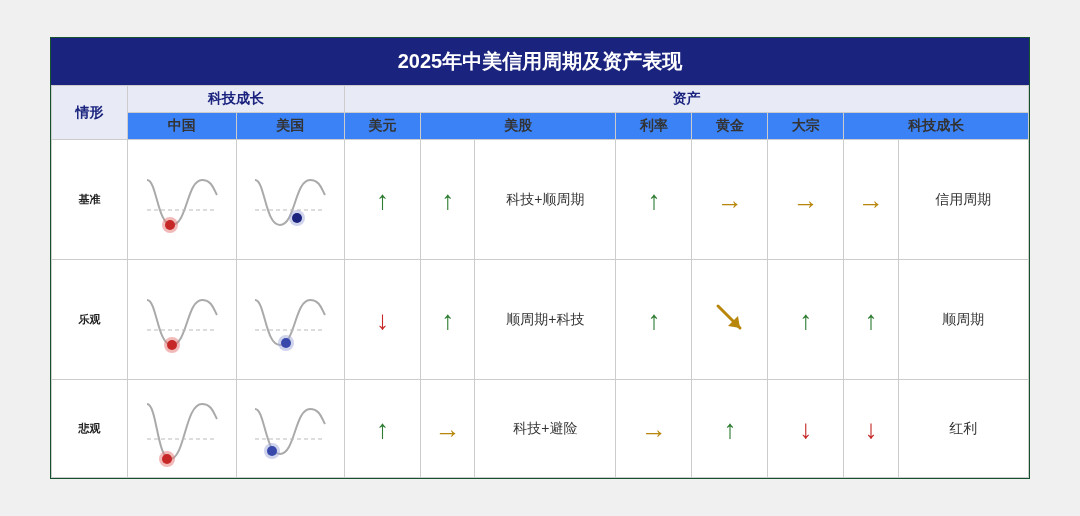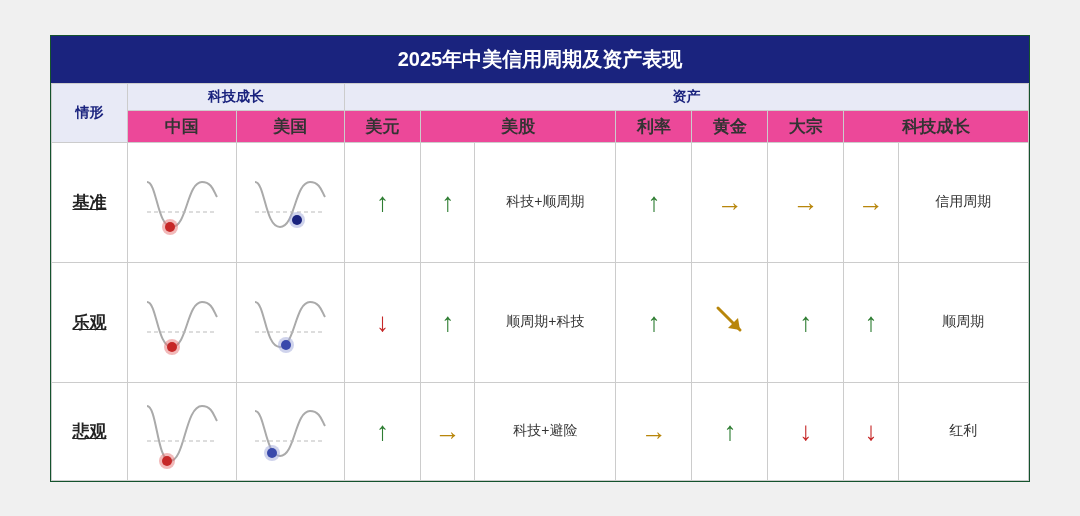--- a/index.html
+++ b/index.html
@@ -36,30 +36,29 @@
       vertical-align: middle;
       padding: 4px 2px;
     }
     .header-group {
       background: #e8eaf6;
       font-weight: bold;
       font-size: 14px;
       color: #1a237e;
     }
     .sub-header {
-      background: #ec4899;
-      font-weight: bold;
-      font-size: 17px;
+      background: #3b82f6;
+      font-weight: bold;
+      font-size: 14px;
       color: #333;
     }
     .row-label {
-      font-size: 17px;
+      font-size: 11px;
       font-weight: bold;
       color: #222;
-      text-decoration: underline;
     }
     .text-cell {
       font-size: 14px;
       color: #333;
     }
     
     .arrow {
       display: inline-block;
       font-size: 26px;
       line-height: 1;

